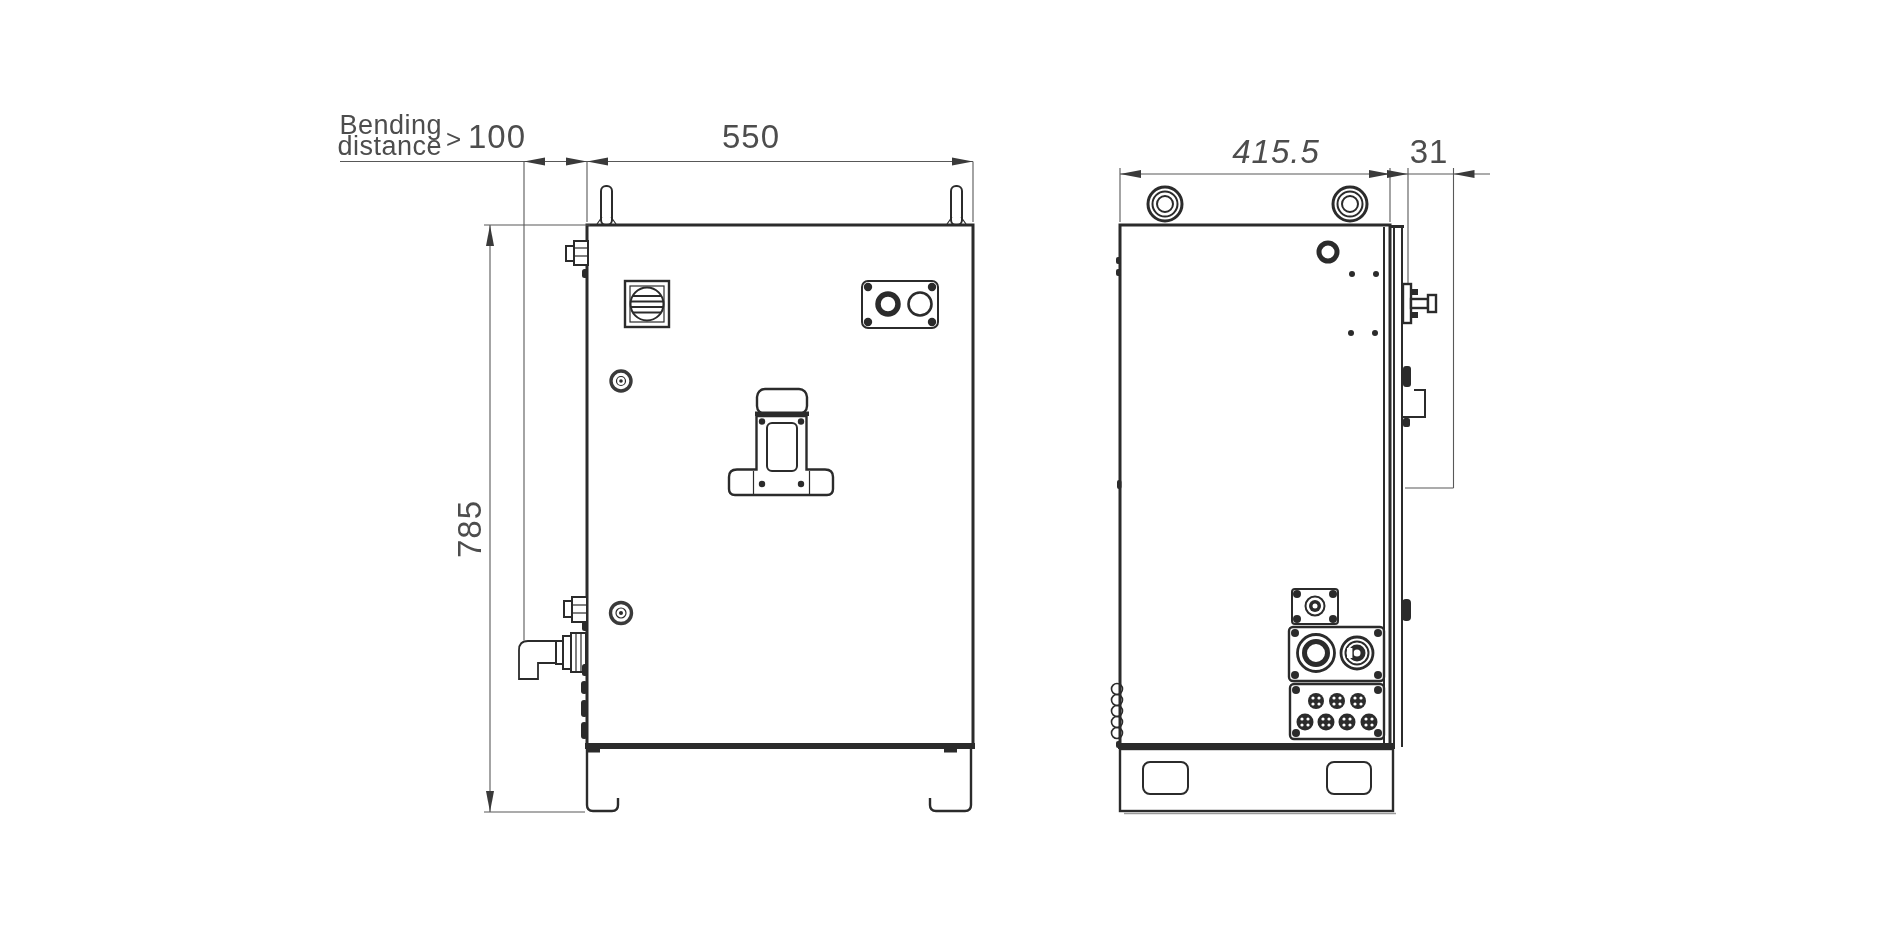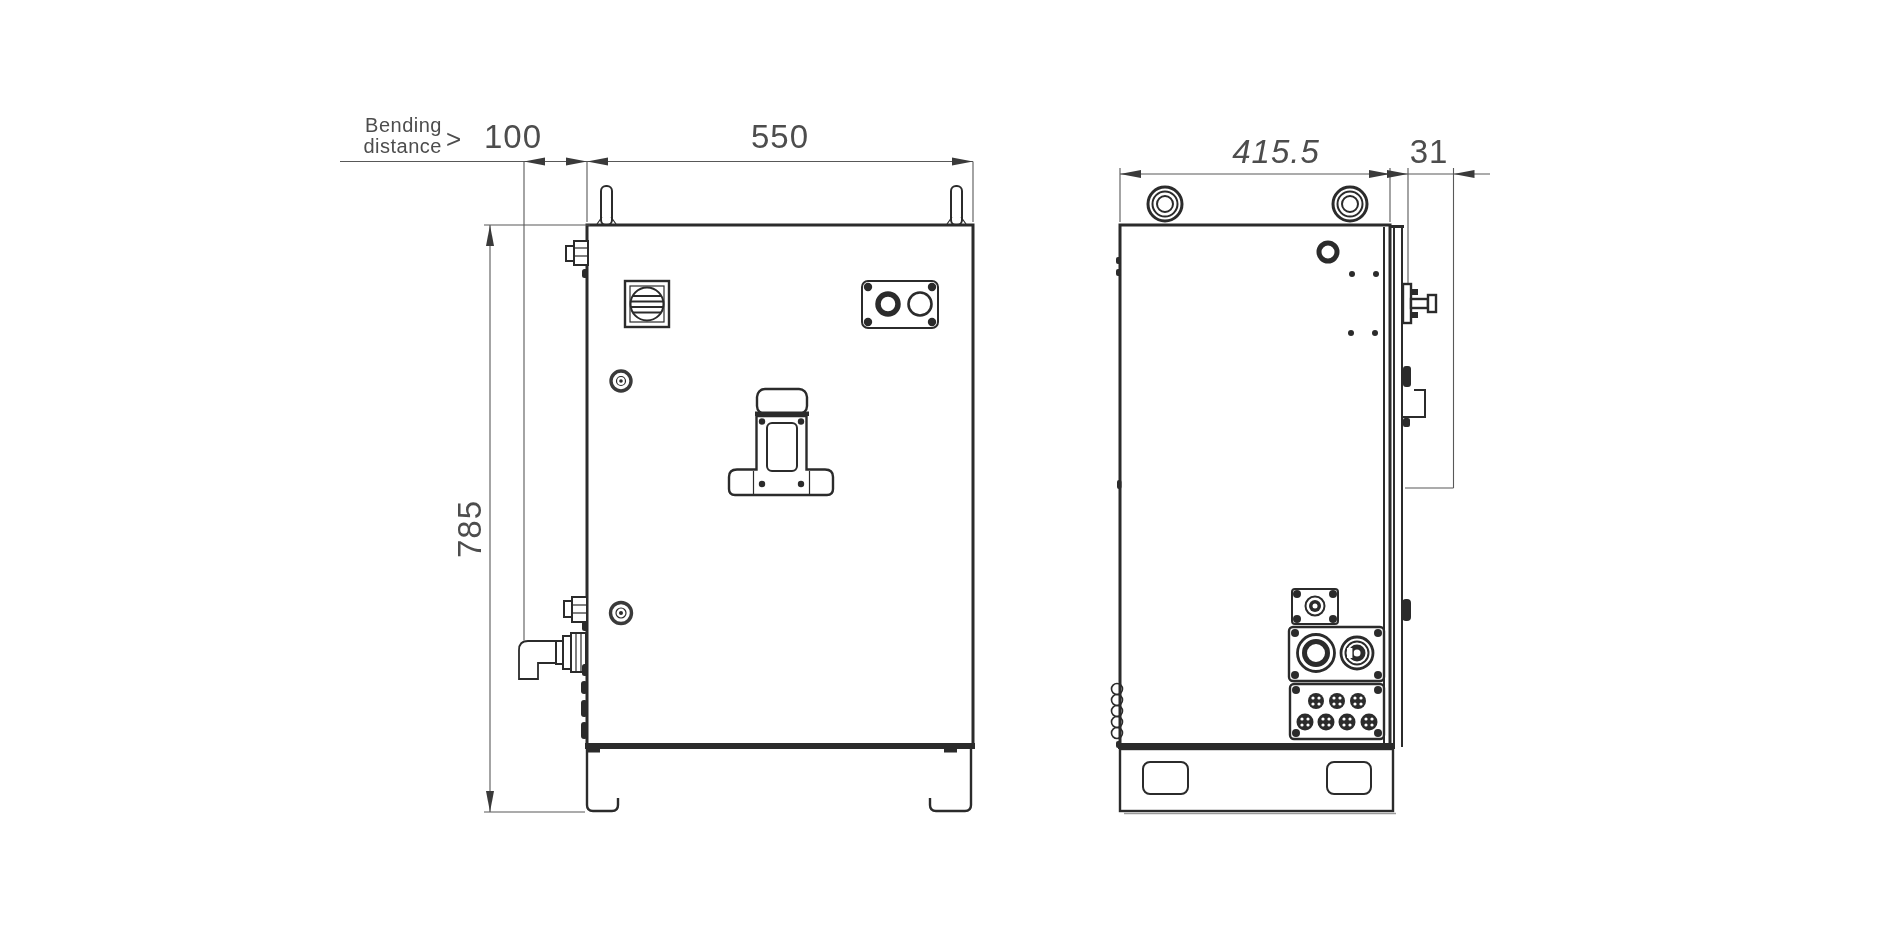--- a/index.html
+++ b/index.html
@@ -16,21 +16,21 @@
   .s2{stroke:#2b2b2b;stroke-width:2;fill:#fff;}
   .s2n{stroke:#2b2b2b;stroke-width:2;fill:none;}
   .s1{stroke:#2b2b2b;stroke-width:1.2;fill:none;}
   .dk{fill:#2b2b2b;stroke:none;}
   .wt{fill:#fff;stroke:none;}
   .dim{stroke:#585858;stroke-width:1.1;fill:none;}
   .dimf{fill:#3a3a3a;stroke:none;}
   
   .lbl{position:absolute;color:#4d4d4d;white-space:nowrap;}
   .num{font-size:33px;letter-spacing:1px;}
-  .small{font-size:20px;line-height:21px;letter-spacing:0.5px;text-align:right;}
+  .small{font-size:27px;line-height:21px;letter-spacing:0.5px;text-align:right;}
   .gt{font-size:26px;}
   .rot{transform:rotate(-90deg);transform-origin:center center;text-align:center;}
   .ctr{text-align:center;}
 </style>
 </head>
 <body>
 
 <div id="canvas">
 
 <svg width="1890" height="928" viewBox="0 0 1890 928">
@@ -300,23 +300,23 @@
     <polygon class="dimf" points="1408,174 1387,170 1387,178"></polygon>
     <polygon class="dimf" points="1453.5,174 1474.5,170 1474.5,178"></polygon>
   </g>
 </svg>
 
 <div class="lbl small" style="left:336px;top:115px;width:106px;">
   <div>Bending</div>
   <div>distance</div>
 </div>
 <div class="lbl gt" style="left:446px;top:124px;">&gt;</div>
-<div class="lbl num" style="left:484px;top:118px;">100</div>
-
-<div class="lbl num ctr" style="left:740px;top:118px;width:80px;">550</div>
+<div class="lbl num" style="left:468px;top:118px;">100</div>
+
+<div class="lbl num ctr" style="left:700px;top:118px;width:80px;text-align:right;">550</div>
 
 <div class="lbl num rot" style="left:428px;top:510px;width:84px;">785</div>
 
 <div class="lbl num ctr" style="left:1226px;top:133px;width:100px;font-style:italic;">415.5</div>
 
 <div class="lbl num ctr" style="left:1403px;top:133px;width:52px;">31</div>
 
 </div>
 
 </body></html>

